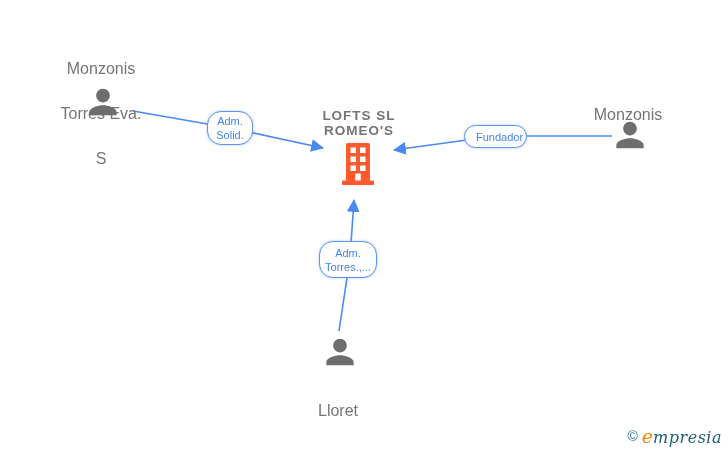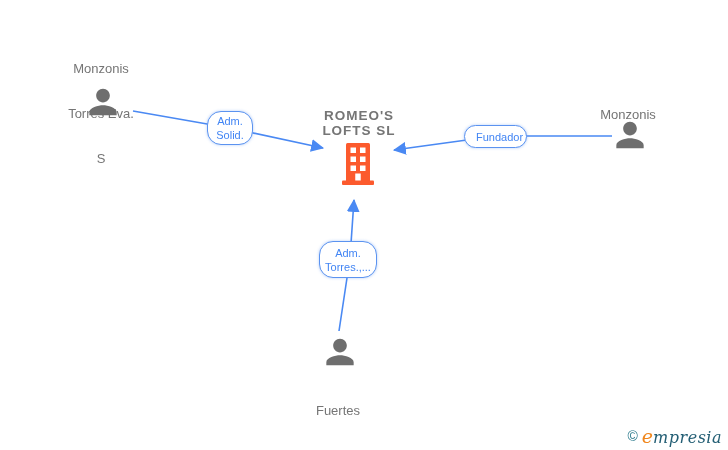--- a/index.html
+++ b/index.html
@@ -23,21 +23,21 @@
     fill: none;
     stroke: #4a89f3;
     stroke-width: 1.6;
     stroke-linejoin: round;
   }
   .person-name {
     position: absolute;
     width: 124px;
     text-align: center;
     color: #757575;
-    font-size: 13px;
+    font-size: 16px;
     line-height: 15px;
     white-space: pre;
   }
   .company-name {
     position: absolute;
     width: 136px;
     text-align: center;
     color: #757575;
     font-weight: bold;
     font-size: 13.5px;
@@ -132,28 +132,27 @@
     <div>Monzonis</div>
   </div>
   <svg class="person-icon" style="left:610px; top:115px;" viewBox="0 0 24 24">
     <path d="M12 12.3c2.3 0 4.1-1.9 4.1-4.15S14.3 4 12 4 7.9 5.9 7.9 8.15 9.7 12.3 12 12.3zm0 1.7c-2.8 0-8.2 1.4-8.2 4.2V20h16.4v-1.8c0-2.8-5.4-4.2-8.2-4.2z"></path>
   </svg>
 
   <svg class="person-icon" style="left:320px; top:332px;" viewBox="0 0 24 24">
     <path d="M12 12.3c2.3 0 4.1-1.9 4.1-4.15S14.3 4 12 4 7.9 5.9 7.9 8.15 9.7 12.3 12 12.3zm0 1.7c-2.8 0-8.2 1.4-8.2 4.2V20h16.4v-1.8c0-2.8-5.4-4.2-8.2-4.2z"></path>
   </svg>
   <div class="person-name" style="left:276px; top:373px;">
-    <div>Fuertes</div>
     <div>Lloret</div>
     
   </div>
 
   <div class="company-name" style="left:291px; top:108px;">
+    <div>LOFTS SL</div>
     <div>ROMEO'S</div>
-    <div>LOFTS SL</div>
   </div>
   <svg class="building-icon" viewBox="0 0 34 42">
     <rect x="1" y="37.5" width="32" height="4.5" rx="1" fill="#fc5a2d"></rect>
     <rect x="5" y="0" width="24" height="40" rx="1.5" fill="#fc5a2d"></rect>
     <rect x="9.5" y="4.5" width="5.5" height="5.5" fill="#ffffff"></rect>
     <rect x="19" y="4.5" width="5.5" height="5.5" fill="#ffffff"></rect>
     <rect x="9.5" y="13.5" width="5.5" height="5.5" fill="#ffffff"></rect>
     <rect x="19" y="13.5" width="5.5" height="5.5" fill="#ffffff"></rect>
     <rect x="9.5" y="22.5" width="5.5" height="5.5" fill="#ffffff"></rect>
     <rect x="19" y="22.5" width="5.5" height="5.5" fill="#ffffff"></rect>

